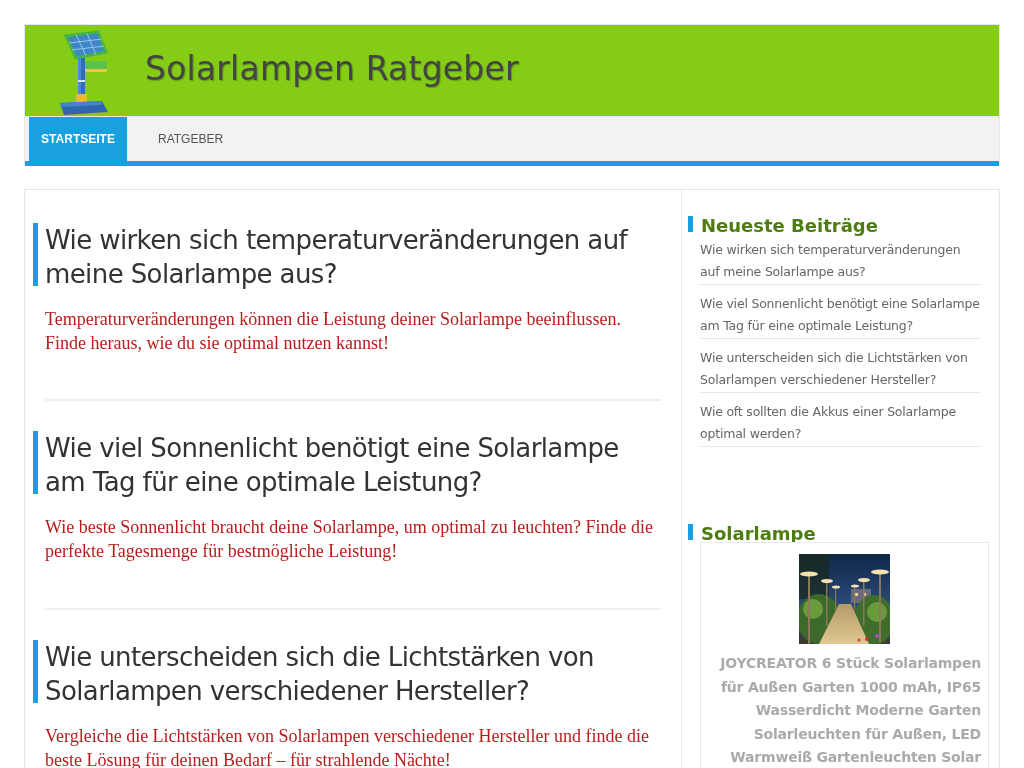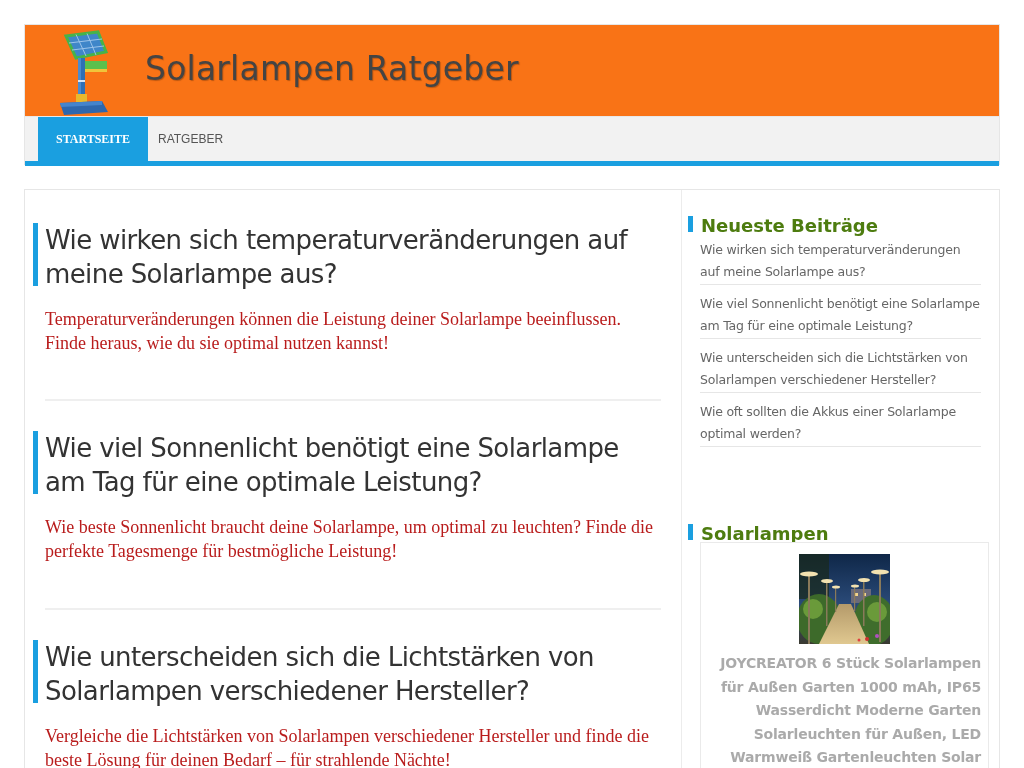--- a/index.html
+++ b/index.html
@@ -1,40 +1,40 @@
 <!DOCTYPE html>
 <html><head>
 <meta charset="utf-8">
 <style>
   * { box-sizing: border-box; margin: 0; padding: 0; }
   html, body { width: 1024px; height: 768px; overflow: hidden; background: #ffffff; }
   body { font-family: "DejaVu Sans", sans-serif; color: #333333; position: relative; }
 
   .header-box {
     position: absolute; left: 24px; top: 24px; width: 976px; height: 141px;
-    border: 1px solid #e6e6e6; border-bottom: none; background: #f97316;
+    border: 1px solid #e6e6e6; border-bottom: none; background: #84cc16;
   }
   .logo { position: absolute; left: 29px; top: 5px; width: 70px; height: 88px; }
   .site-title {
     position: absolute; left: 120px; top: 24px;
     font-size: 33px; color: #444444; letter-spacing: 0.2px;
     text-shadow: 1px 1px 1px rgba(0,0,0,0.25);
     font-family: "DejaVu Sans", sans-serif; font-weight: normal;
   }
   .navbar {
     position: absolute; left: 0; top: 91px; width: 974px; height: 45px;
     background: #f2f2f2; border-top: 1px solid #e8e8e8;
   }
   .nav-item {
     position: absolute; top: 0; height: 45px; line-height: 44px;
     font-size: 12px; text-transform: uppercase; color: #555555;
     font-family: "Liberation Sans", sans-serif; cursor: pointer;
   }
   .nav-item.active { background: #1a9fe0; color: #ffffff; font-weight: bold; }
-  .nav-startseite { left: 13px; width: 110px; text-align: center; font-family: Liberation Serif, serif; }
+  .nav-startseite { left: 4px; width: 98px; text-align: center; }
   .nav-ratgeber { left: 133px; }
   .nav-underline {
     position: absolute; left: 0; top: 136px; width: 974px; height: 5px; background: #1a9fe0;
   }
 
   .content-box {
     position: absolute; left: 24px; top: 189px; width: 976px; height: 600px;
     border: 1px solid #e6e6e6; background: #fff;
   }
   .sidebar-sep {
@@ -136,21 +136,21 @@
   <div class="widget-title-text" style="top:25px;">Neueste Beiträge</div>
 
   <div class="recent-list">
     <a class="recent-item">Wie wirken sich temperaturveränderungen auf meine Solarlampe aus?</a>
     <a class="recent-item">Wie viel Sonnenlicht benötigt eine Solarlampe am Tag für eine optimale Leistung?</a>
     <a class="recent-item">Wie unterscheiden sich die Lichtstärken von Solarlampen verschiedener Hersteller?</a>
     <a class="recent-item">Wie oft sollten die Akkus einer Solarlampe optimal werden?</a>
   </div>
 
   <div class="widget-bar" style="top:334px;"></div>
-  <div class="widget-title-text" style="top:333px;">Solarlampen</div>
+  <div class="widget-title-text" style="top:333px;">Solarlampe</div>
 
   <div class="bestseller-card">
     <svg class="product-img" viewBox="0 0 91 90">
       <defs>
         <linearGradient id="sky" x1="0" y1="0" x2="0" y2="1">
           <stop offset="0" stop-color="#0f2748"></stop>
           <stop offset="0.55" stop-color="#2a4a78"></stop>
           <stop offset="1" stop-color="#3a3a30"></stop>
         </linearGradient>
         <linearGradient id="path" x1="0" y1="0" x2="0" y2="1">

